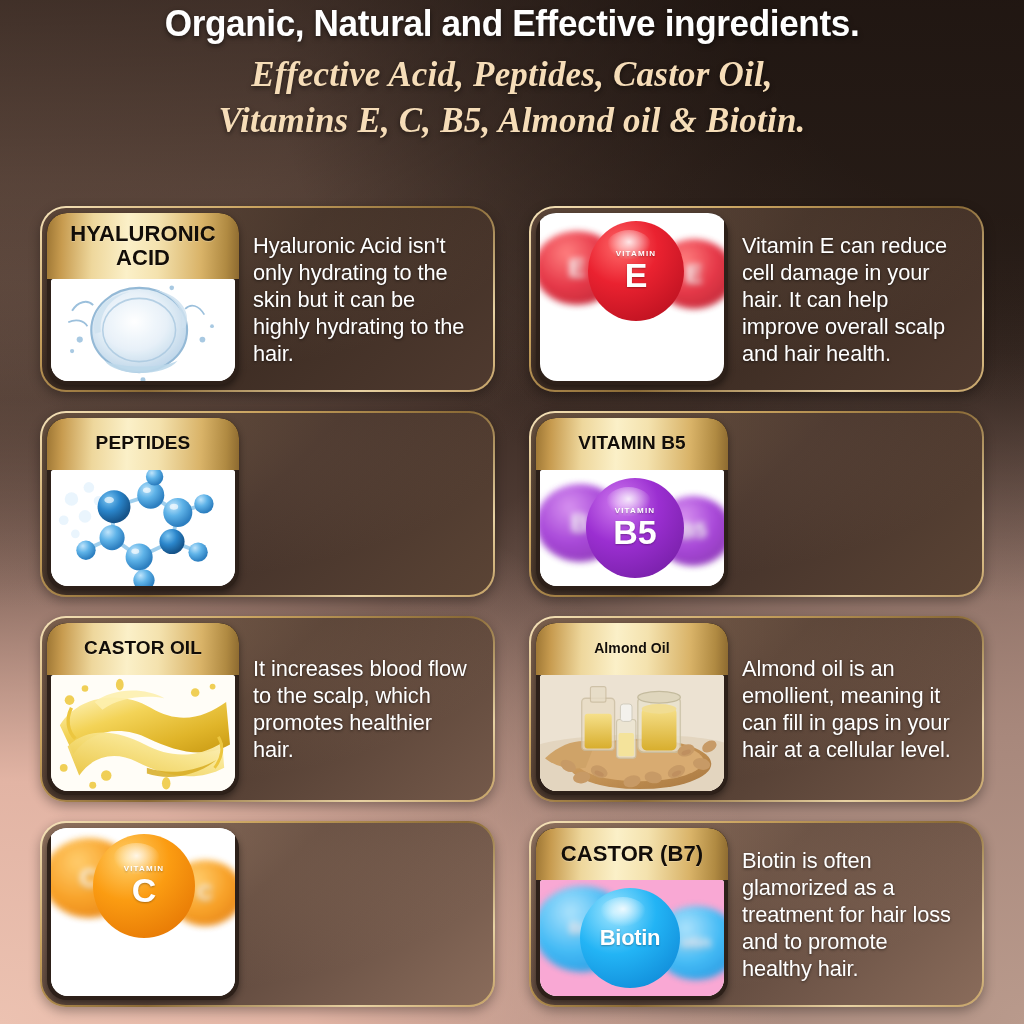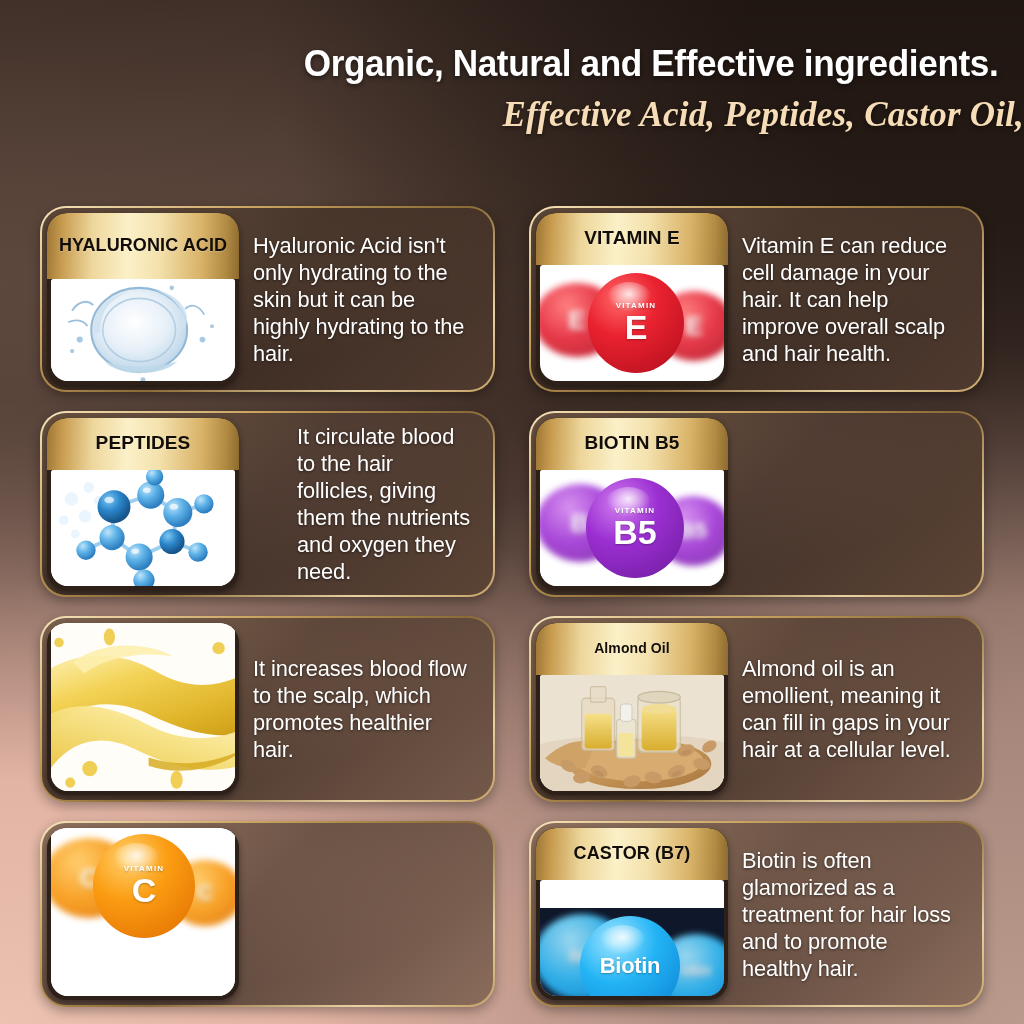--- a/index.html
+++ b/index.html
@@ -22,21 +22,21 @@
       linear-gradient(160deg, #56433a 0%, #3f2e27 42%, #7a5f55 75%, #c9a394 100%);
   }
   #bg-veil {
     position:absolute; inset:0;
     background:linear-gradient(180deg, rgba(30,20,16,0.55) 0%, rgba(40,28,22,0.25) 18%, rgba(0,0,0,0) 40%);
   }
 
   #page { position:absolute; inset:0; }
 
   
-  .header { padding-top:2px; text-align:right;margin-top:40px; }
+  .header { padding-top:2px; text-align:center; }
   .title {
     color:#ffffff;
     font-size:37px;
     font-weight:bold;
     letter-spacing:-0.4px;
     line-height:1.18;
     text-shadow:0 2px 5px rgba(0,0,0,0.55);
     transform:scaleX(0.95);
   }
   .subtitle {
@@ -123,21 +123,21 @@
     font-weight:bold;
     line-height:1.08;
     letter-spacing:0.1px;
     border-radius:20px 20px 0 0;
     background:linear-gradient(92deg,
        #9d7634 0%, #c79b4f 8%, #eed79c 24%, #fbf0c8 42%,
        #f4e2ae 58%, #d9b368 80%, #b08a42 93%, #8d6a30 100%);
     text-shadow:0 1px 0 rgba(255,255,255,0.22);
   }
   .tile-label.two-line { min-height:66px; }
-  .tile-label.small { font-size:18px; }
+  .tile-label.small { font-size:22px; }
   .tile-label.mixed { font-size:14px; }
 
   .tile-img {
     position:relative;
     flex:1 1 auto;
     margin:0 4px 4px;
     border-radius:3px 3px 17px 17px;
     background:#ffffff;
     overflow:hidden;
   }
@@ -212,20 +212,21 @@
 
 <div id="bg-base"></div>
 <div id="bg-veil"></div>
 
 <div id="page">
 
   <div class="header">
     <div class="title">Organic, Natural and Effective ingredients.</div>
     <div class="subtitle">
       <div>Effective Acid, Peptides, Castor Oil,</div>
+      <div>Vitamins E, C, B5, Almond oil &amp; Biotin.</div>
     </div>
   </div>
 
   <div class="grid">
 
     <div class="card row1">
       <div class="card-inner">
         <div class="tile">
           <div class="tile-label two-line small">HYALURONIC ACID</div>
           <div class="tile-img">
@@ -259,21 +260,20 @@
         </div>
         <div class="desc">
           <p>Hyaluronic Acid isn't only hydrating to the skin but it can be highly hydrating to the hair.</p>
         </div>
       </div>
     </div>
 
     <div class="card row1">
       <div class="card-inner">
         <div class="tile">
-          <div class="tile-label">VITAMIN E</div>
           <div class="tile-img">
             <div class="art">
               <div class="sph blur e-side" style="left:-6px; top:18px; width:86px; height:74px;">
                 <span class="big sm">E</span>
               </div>
               <div class="sph blur e-side" style="right:-10px; top:26px; width:80px; height:70px;">
                 <span class="big sm">E</span>
               </div>
               <div class="sph e-main" style="left:48px; top:8px; width:96px; height:100px;">
                 <span class="cap">VITAMIN</span>
@@ -347,30 +347,27 @@
                 <g fill="#ffffff" opacity="0.65">
                   <ellipse cx="61" cy="31" rx="5" ry="3.4"></ellipse>
                   <ellipse cx="100" cy="21" rx="4" ry="2.8"></ellipse>
                   <ellipse cx="128" cy="38" rx="4.4" ry="3"></ellipse>
                   <ellipse cx="88" cy="84" rx="4" ry="2.8"></ellipse>
                 </g>
               </svg>
             </div>
           </div>
         </div>
-        <div class="desc">
-          <p>It circulate blood to the hair follicles, giving them the nutrients and oxygen they need.</p>
-        </div>
       </div>
     </div>
 
     <div class="card row2">
       <div class="card-inner">
         <div class="tile">
-          <div class="tile-label">BIOTIN B5</div>
+          <div class="tile-label">VITAMIN B5</div>
           <div class="tile-img">
             <div class="art" style="background:#ffffff;">
               <div class="sph blur b-side" style="left:-4px; top:14px; width:88px; height:78px;">
                 <span class="big sm">B</span>
               </div>
               <div class="sph blur b-side" style="right:-8px; top:26px; width:78px; height:70px;">
                 <span class="big sm" style="font-size:22px;">B5</span>
               </div>
               <div class="sph b-main" style="left:46px; top:8px; width:98px; height:100px;">
                 <span class="cap">VITAMIN</span>
@@ -379,20 +376,21 @@
               </div>
             </div>
           </div>
         </div>
       </div>
     </div>
 
     <div class="card row3">
       <div class="card-inner">
         <div class="tile">
+          <div class="tile-label">CASTOR OIL</div>
           <div class="tile-img">
             <div class="art oil-bg">
               <svg viewBox="0 0 192 120" width="100%" height="100%" preserveAspectRatio="xMidYMid slice">
                 <defs>
                   <linearGradient id="og" x1="0" y1="0" x2="1" y2="1">
                     <stop offset="0%" stop-color="#fff6c4"></stop>
                     <stop offset="35%" stop-color="#f3d357"></stop>
                     <stop offset="70%" stop-color="#e0b52a"></stop>
                     <stop offset="100%" stop-color="#c79711"></stop>
                   </linearGradient>
@@ -510,21 +508,21 @@
           </div>
         </div>
       </div>
     </div>
 
     <div class="card row4">
       <div class="card-inner">
         <div class="tile">
           <div class="tile-label small">CASTOR (B7)</div>
           <div class="tile-img">
-            <div class="art" style="background:#0f172a;margin-top:28px;">
+            <div class="art" style="background:#f9a8d4;">
               <div class="sph blur bio-side" style="left:-6px; top:6px; width:96px; height:86px;">
                 <span class="bio-label sm">Bio</span>
               </div>
               <div class="sph blur bio-side" style="right:-14px; top:26px; width:84px; height:74px;">
                 <span class="bio-label sm">otin</span>
               </div>
               <div class="sph bio-main" style="left:40px; top:8px; width:100px; height:100px;">
                 <span class="bio-label">Biotin</span>
                 <span class="gloss"></span>
               </div>

